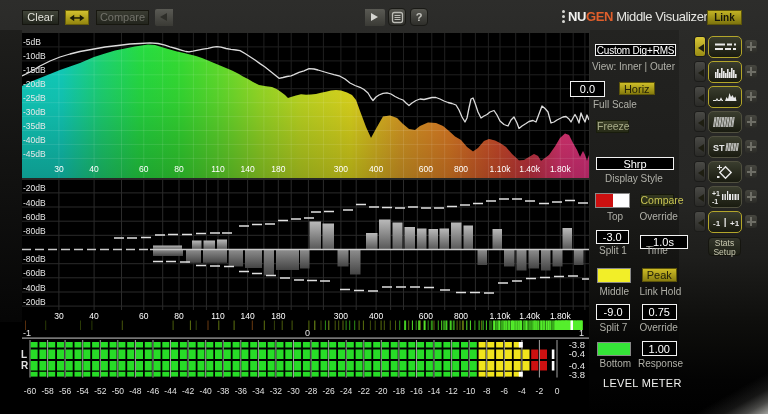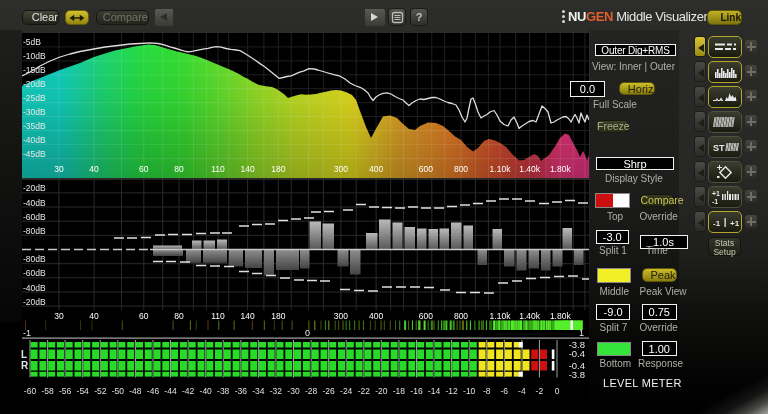--- a/index.html
+++ b/index.html
@@ -1,16 +1,16 @@
 <!DOCTYPE html>
 <html><head><meta charset="utf-8"><style>
 *{margin:0;padding:0;box-sizing:border-box}
 body{width:768px;height:414px;overflow:hidden;background:#000;font-family:"Liberation Sans",sans-serif}
 #app{position:relative;width:768px;height:414px;background:linear-gradient(180deg,#2d2d2b 0%,#2a2a28 10%,#272725 45%,#1e1e1c 62%,#0e0e0c 78%,#030303 92%,#000 100%);overflow:hidden}
-.btn{position:absolute;border-radius:5px;font-size:11px;text-align:right;line-height:15px}
+.btn{position:absolute;border-radius:0;font-size:11px;text-align:center;line-height:15px}
 .vbox{position:absolute;background:#000;border:1px solid #f2f2f2;color:#fff;font-size:11px;text-align:center}
 .glab{position:absolute;color:#b0b0a8;font-size:10px;white-space:nowrap}
 </style></head><body>
 <div id="app">
 
   <div style="position:absolute;left:0;top:30px;width:22px;height:384px;background:linear-gradient(180deg,#1e1e1c,#111110 40%,#060606 75%,#000)"></div>
   <div style="position:absolute;left:0;top:322px;width:589px;height:92px;background:#000"></div>
 
   <div class="btn" style="left:22px;top:10px;width:37px;height:15px;background:linear-gradient(180deg,#42463a,#20231b);color:#e2e2da;border:1px solid #15150f;line-height:13px">Clear</div>
   <div class="btn" style="left:65px;top:10px;width:24px;height:15px;background:linear-gradient(180deg,#d2c12e,#93860f);border:1px solid #6a600a">
@@ -588,42 +588,42 @@
 <text x="447.2" y="74" font-size="8.5" fill="#e0e0e0" text-anchor="middle">-10</text>
 <text x="464.7" y="74" font-size="8.5" fill="#e0e0e0" text-anchor="middle">-8</text>
 <text x="482.3" y="74" font-size="8.5" fill="#e0e0e0" text-anchor="middle">-6</text>
 <text x="499.9" y="74" font-size="8.5" fill="#e0e0e0" text-anchor="middle">-4</text>
 <text x="517.4" y="74" font-size="8.5" fill="#e0e0e0" text-anchor="middle">-2</text>
 <text x="535.0" y="74" font-size="8.5" fill="#e0e0e0" text-anchor="middle">0</text>
 </svg>
 
   <div style="position:absolute;left:590px;top:30px;width:89px;height:352px;background:linear-gradient(180deg,#232321,#1d1d1b 45%,#121210 72%,#030303 95%)"></div>
 
-  <div class="vbox" style="left:595px;top:43.5px;width:81px;height:12.5px;line-height:11px;font-size:10px;white-space:nowrap;letter-spacing:-0.2px">Outer Dig+RMS</div>
+  <div class="vbox" style="left:595px;top:43.5px;width:81px;height:12.5px;line-height:11px;font-size:10px;white-space:nowrap;letter-spacing:-0.2px">Custom Dig+RMS</div>
   <div class="glab" style="left:592px;top:61px;width:82px;text-align:center;white-space:nowrap;font-size:10px">View: Inner | Outer</div>
   <div class="vbox" style="left:570px;top:81px;width:35px;height:15.5px;line-height:14.5px">0.0</div>
   <div class="btn" style="left:619px;top:81.5px;width:35.5px;height:13.5px;background:linear-gradient(180deg,#cdbd28,#867b0d);color:#23210a;line-height:12px;border:1px solid #5c540a">Horiz</div>
   <div class="glab" style="left:593px;top:99px">Full Scale</div>
   <div class="btn" style="left:596px;top:120px;width:33px;height:13px;background:linear-gradient(180deg,#3d4129,#272b17);color:#a9ad89;line-height:11px;border:1px solid #181c0c;font-size:10.5px">Freeze</div>
   <div class="vbox" style="left:596px;top:156.5px;width:78px;height:13.5px;line-height:12.5px">Shrp</div>
   <div class="glab" style="left:605px;top:172.5px">Display Style</div>
   <div style="position:absolute;left:595px;top:192.5px;width:35px;height:15px;border:1px solid #888;background:#fff">
       <div style="position:absolute;left:0;top:0;width:17px;height:13px;background:#cc1010"></div>
     </div>
   <div class="btn" style="left:639.5px;top:194px;width:34.5px;height:12.5px;background:linear-gradient(180deg,#343821,#232713);color:#c8c453;line-height:11px;border:1px solid #15170a;font-size:10.5px">Compare</div>
   <div class="glab" style="left:607px;top:210.5px">Top</div>
   <div class="glab" style="left:639.5px;top:210.5px">Override</div>
   <div class="vbox" style="left:596px;top:229.5px;width:32.5px;height:14px;line-height:13px">-3.0</div>
   <div class="vbox" style="left:639.5px;top:235px;width:48px;height:14px;line-height:13px">1.0s</div>
   <div class="glab" style="left:599px;top:245px">Split 1</div>
   <div class="glab" style="left:646px;top:245px">Time</div>
   <div style="position:absolute;left:596.5px;top:267.5px;width:34px;height:15px;border:1px solid #888;background:#f2ee28"></div>
   <div class="btn" style="left:642px;top:267.5px;width:34.5px;height:14px;background:linear-gradient(180deg,#cdbb26,#8a7e10);color:#23210a;line-height:13px;border:1px solid #5c540a">Peak</div>
   <div class="glab" style="left:599.5px;top:286px">Middle</div>
-  <div class="glab" style="left:639.5px;top:286px;font-size:10px">Peak View</div>
+  <div class="glab" style="left:639.5px;top:286px;font-size:10px">Link Hold</div>
   <div class="vbox" style="left:595.8px;top:304px;width:34.6px;height:15.5px;line-height:14.5px">-9.0</div>
   <div class="vbox" style="left:642px;top:304px;width:34.5px;height:15.5px;line-height:14.5px">0.75</div>
   <div class="glab" style="left:599.5px;top:321.5px">Split 7</div>
   <div class="glab" style="left:639.5px;top:321.5px">Override</div>
   <div style="position:absolute;left:596.5px;top:341.5px;width:34px;height:14.5px;border:1px solid #888;background:#35e438"></div>
   <div class="vbox" style="left:642px;top:340.5px;width:34.5px;height:15px;line-height:14px">1.00</div>
   <div class="glab" style="left:599.5px;top:358px">Bottom</div>
   <div class="glab" style="left:638px;top:358px">Response</div>
   <div style="position:absolute;left:603px;top:376.5px;color:#f2f2f0;font-size:11px;letter-spacing:0.3px">LEVEL METER</div>
 

